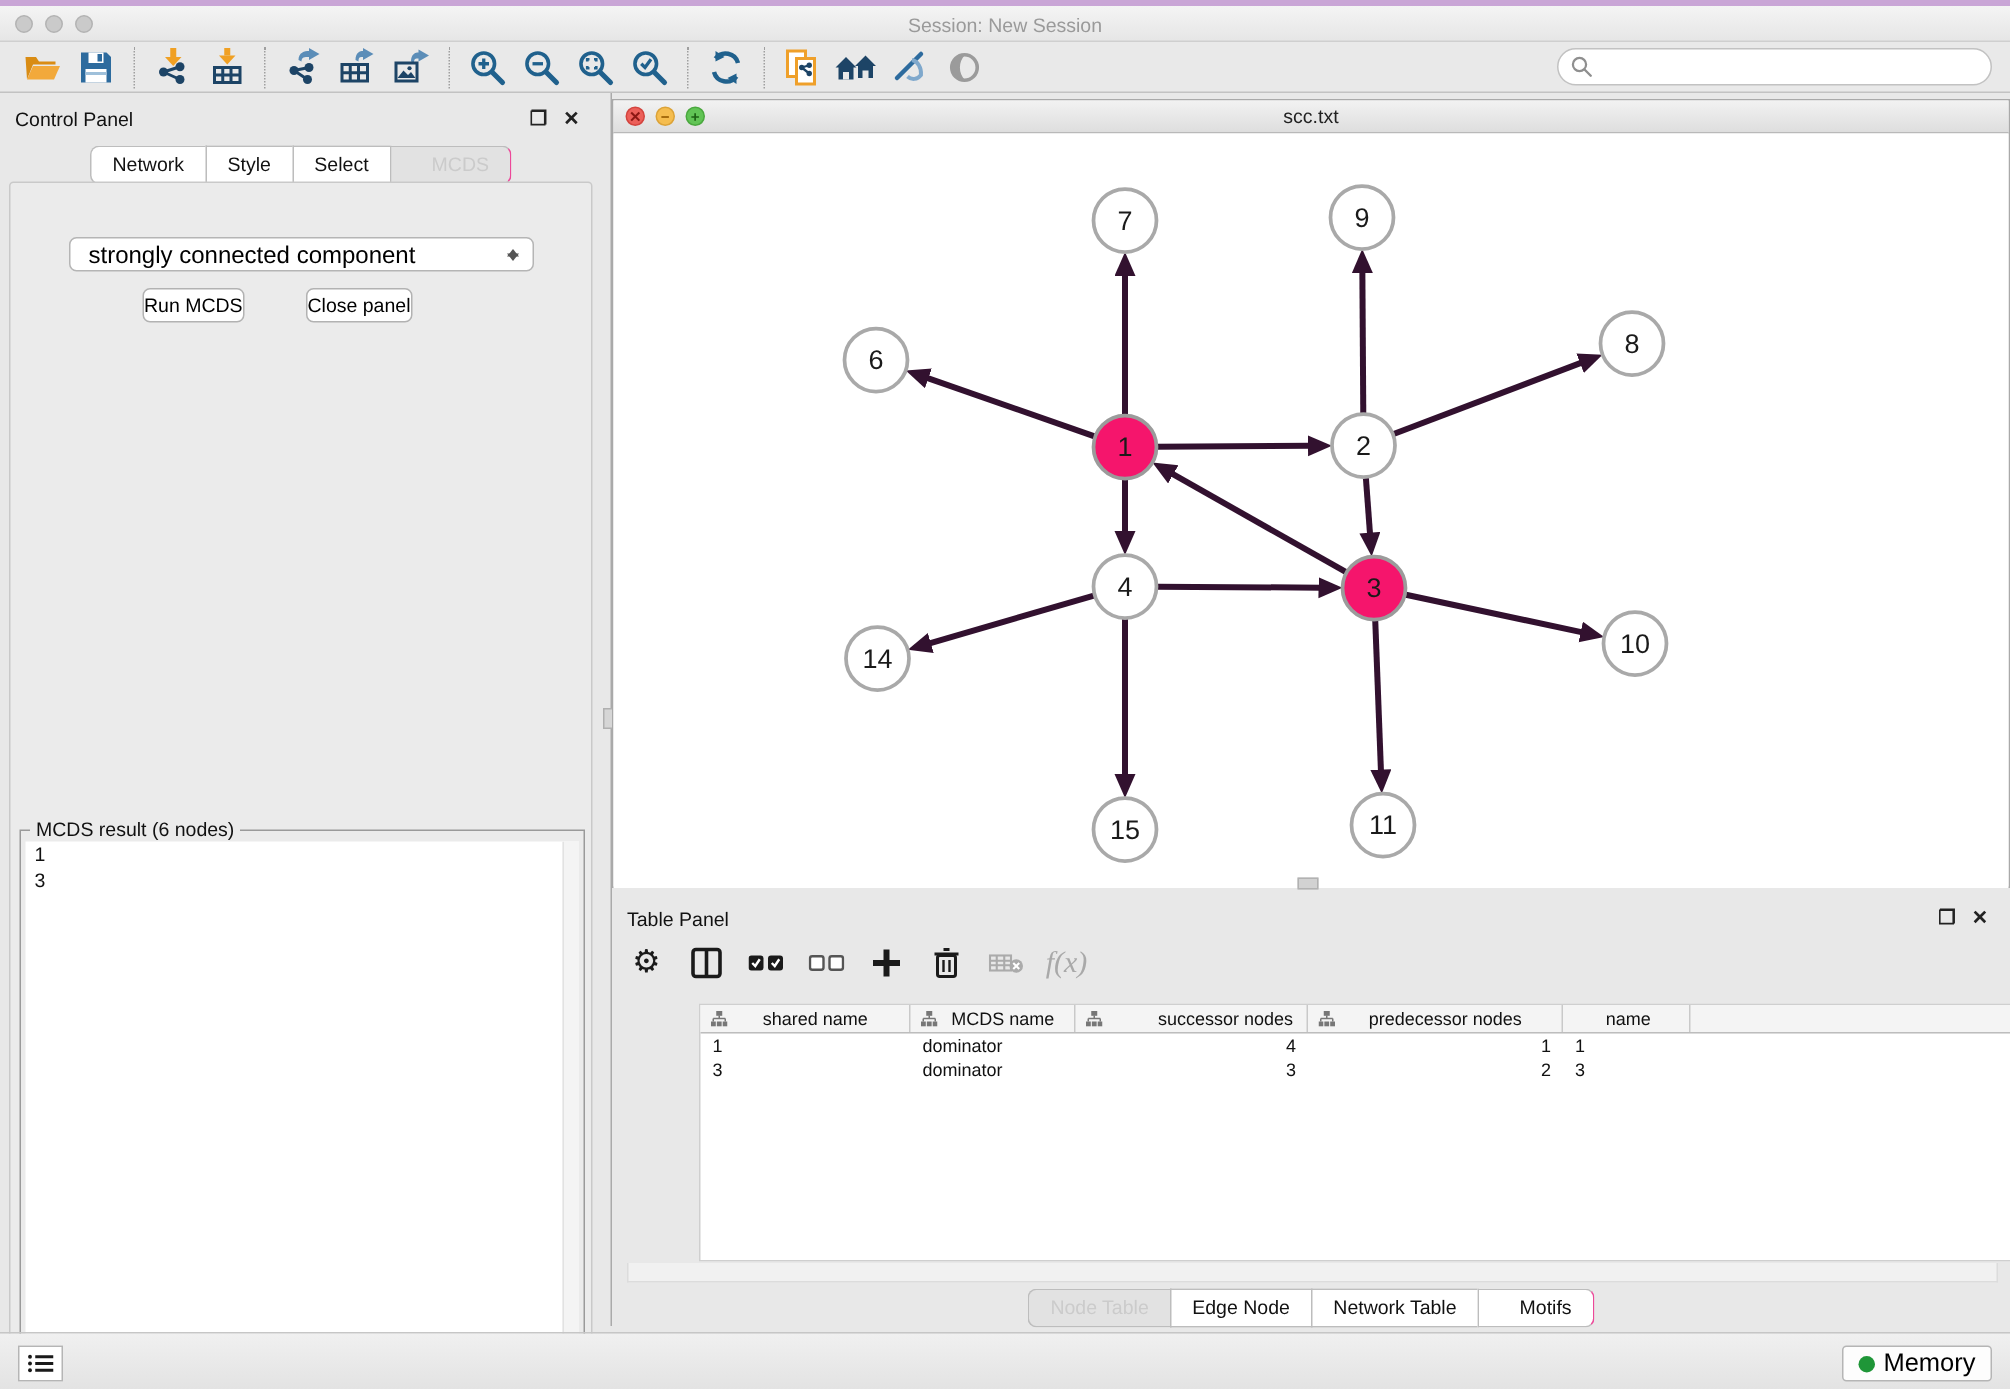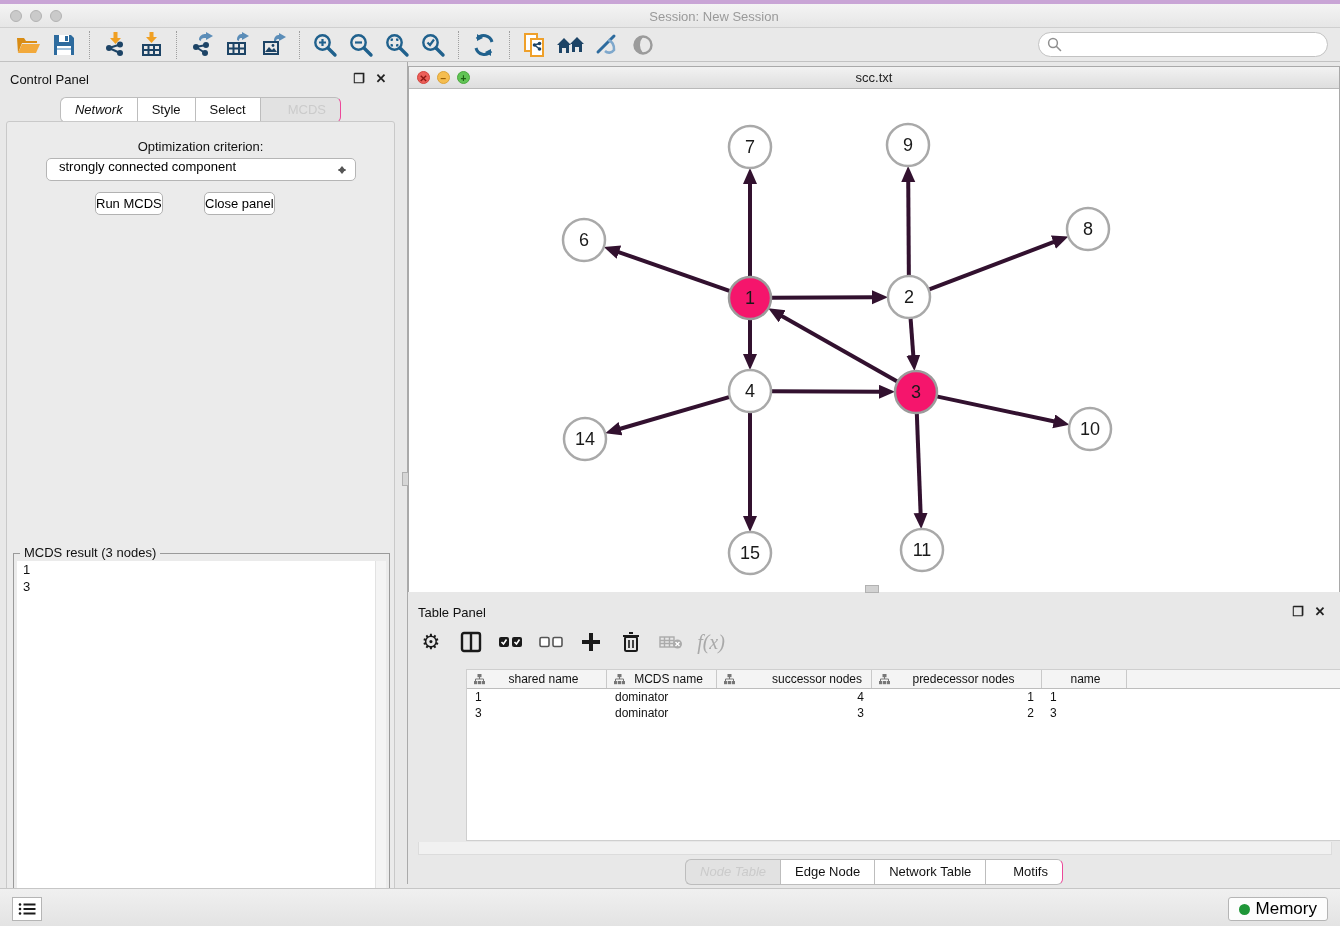--- a/index.html
+++ b/index.html
@@ -1,44 +1,44 @@
 <!DOCTYPE html>
 <html><head>
 <meta charset="utf-8">
 <style>
   * { margin:0; padding:0; box-sizing:border-box; }
   html,body { width:1340px; height:926px; font-family:"Liberation Sans",sans-serif; background:#e8e8e8; overflow:hidden; position:relative; }
 
   
   .accent-strip { position:absolute; left:0; top:0; width:1340px; height:4px; background:#c9a5d6; }
-  .titlebar { position:absolute; left:0; top:4px; width:1340px; height:24px; background:linear-gradient(#f4f4f4,#e6e6e6); border-bottom:1px solid #cfcfcf;padding-left:44px; }
+  .titlebar { position:absolute; left:0; top:4px; width:1340px; height:24px; background:linear-gradient(#f4f4f4,#e6e6e6); border-bottom:1px solid #cfcfcf; }
   .traffic { position:absolute; top:6px; width:12px; height:12px; border-radius:50%; background:#cacaca; border:1px solid #b3b3b3; }
   .titlebar .t1{ left:10px; } .titlebar .t2{ left:30px; } .titlebar .t3{ left:50px; }
   .titlebar-title { position:absolute; width:100%; text-align:center; top:5px; font-size:13px; color:#9a9a9a; }
 
   
   .toolbar { position:absolute; left:0; top:28px; width:1340px; height:34px; background:#e9e9e9; border-bottom:1px solid #c2c2c2; display:flex; align-items:center; padding-left:10px; }
   .tb-icon { width:30px; height:28px; margin:0 3px; display:flex; align-items:center; justify-content:center; cursor:pointer; }
   .tb-sep { width:1px; height:28px; margin:0 7px; border-left:1px dotted #9f9f9f; }
   .search-wrap { position:absolute; right:12px; top:4px; width:290px; height:25px; background:#fff; border:1px solid #c2c2c2; border-radius:13px; display:flex; align-items:center; padding-left:8px; }
   .search-wrap input { border:none; outline:none; flex:1; font-size:13px; background:transparent; margin-left:5px; }
 
   
   .control-panel { position:absolute; left:0; top:62px; width:401px; height:822px; background:#e8e8e8; }
   .panel-head { position:absolute; left:0; top:8px; width:100%; height:20px; }
   .panel-title { position:absolute; left:10px; top:2px; font-size:13px; color:#111; }
   .wicon { position:absolute; top:1px; width:16px; height:16px; font-size:13px; font-weight:bold; color:#222; text-align:center; cursor:pointer; line-height:16px; }
   .cp-tabs { position:absolute; left:0; top:35px; width:100%; text-align:center; }
   .tabbtn { display:inline-block; padding:4px 14px 5px; font-size:13px; background:#fff; border:1px solid #bdbdbd; border-right:none; color:#111; cursor:pointer; position:relative; }
-  .tabbtn:first-child { border-radius:6px 0 0 6px;font-style:italic; }
+  .tabbtn:first-child { border-radius:6px 0 0 6px; }
   .tabbtn.last { border-radius:0 6px 6px 0; border-right:1px solid #ec4899;padding-left:27px; }
   .tabbtn.active { background:#e2e2e2; color:#cbcbcb; }
   .cp-box { position:absolute; left:6px; top:59px; width:389px; height:818px; background:#ebebeb; border:1px solid #c9c9c9; border-radius:3px; }
   .opt-label { position:absolute; left:0; top:17px; width:100%; text-align:center; font-size:13px; color:#111; }
-  .dropdown { position:absolute; left:39px; top:36px; width:310px; height:23px; background:#fff; border:1px solid #b5b5b5; border-radius:5px; font-size:13px; display:flex; align-items:flex-start; padding-left:12px; cursor:pointer; }
+  .dropdown { position:absolute; left:39px; top:36px; width:310px; height:23px; background:#fff; border:1px solid #b5b5b5; border-radius:5px; font-size:16px; display:flex; align-items:flex-end; padding-left:12px; cursor:pointer; }
   .stepper { position:absolute; right:7px; top:3px; width:12px; height:16px; }
   .stepper:before { content:""; position:absolute; left:2px; top:0; border:4px solid transparent; border-bottom:5px solid #555; }
   .stepper:after { content:""; position:absolute; left:2px; bottom:0; border:4px solid transparent; border-top:5px solid #555; }
   .cp-btn { position:absolute; top:70px; height:23px; background:#fff; border:1px solid #b2b2b2; border-radius:5px; font-size:13px; font-family:"Liberation Sans",sans-serif; cursor:pointer; padding:0 0; }
   .btn-run { left:88px; } .btn-close { left:197px; }
   .fieldset { position:absolute; left:6px; top:431px; width:377px; height:378px; border:1px solid #9a9a9a; }
   .fieldset-legend { position:absolute; left:6px; top:-9px; background:#ebebeb; padding:0 4px; font-size:13px; color:#111; }
   .fieldset-inner { position:absolute; left:3px; top:7px; right:3px; bottom:3px; background:#fff; overflow:hidden; }
   .result-line { font-size:13px; line-height:17px; padding-left:6px; color:#111; }
   .vscroll-track { position:absolute; right:0; top:0; width:11px; height:100%; background:#f4f4f4; border-left:1px solid #e2e2e2; }
@@ -240,29 +240,28 @@
 <div class="control-panel">
   <div class="panel-head">
     <span class="panel-title">Control Panel</span>
     <span class="wicon" style="right:34px;">❐</span>
     <span class="wicon" style="right:12px;">✕</span>
   </div>
   <div class="cp-tabs">
     <span class="tabbtn">Network</span><span class="tabbtn">Style</span><span class="tabbtn">Select</span><span class="tabbtn last active">MCDS</span>
   </div>
   <div class="cp-box">
-    <div class="opt-label">Optimization criterion:</div>
     <div class="dropdown">
       <span>strongly connected component</span>
       <span class="stepper"></span>
     </div>
     <button class="cp-btn btn-run">Run MCDS</button>
     <button class="cp-btn btn-close">Close panel</button>
     <div class="fieldset">
-      <span class="fieldset-legend">MCDS result (3 nodes)</span>
+      <span class="fieldset-legend">MCDS result (6 nodes)</span>
       <div class="fieldset-inner">
         <div class="result-line">1</div>
         <div class="result-line">3</div>
         <div class="vscroll-track"></div>
       </div>
     </div>
   </div>
 </div>
 
 <div class="v-divider">

